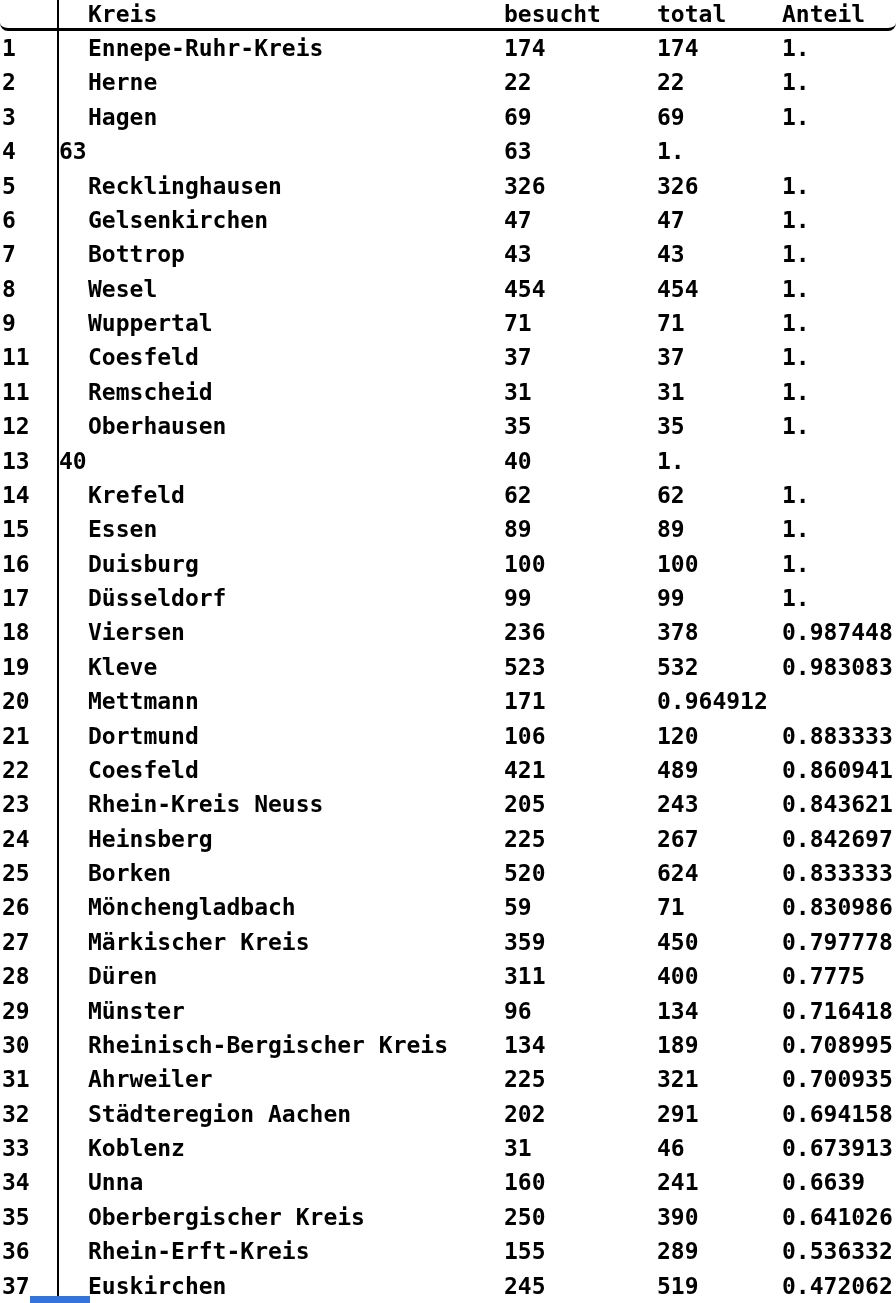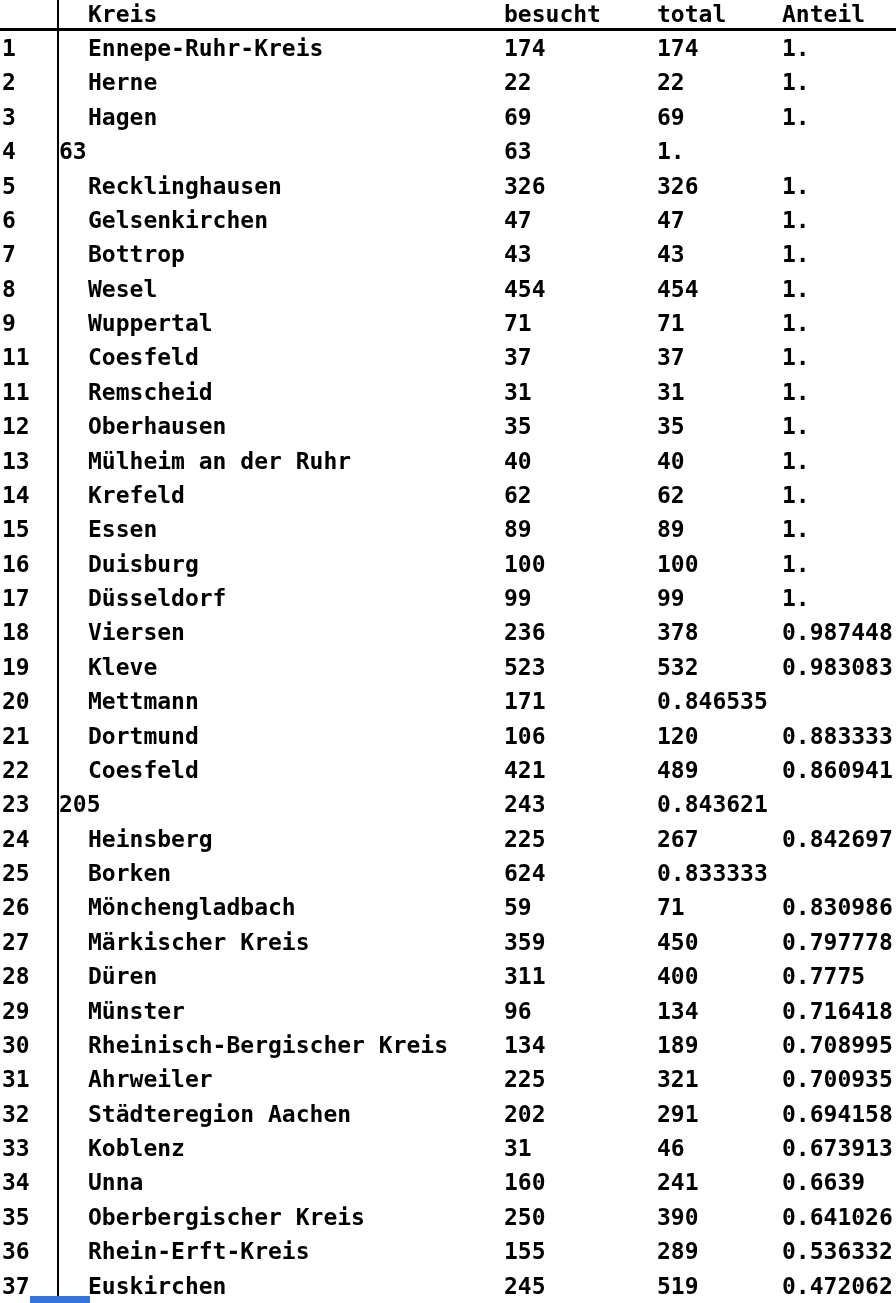--- a/index.html
+++ b/index.html
@@ -29,20 +29,21 @@
   }
   .c-index  { padding-left: 2px; }
   .c-kreis  { padding-left: 29px; }
   .c-besucht, .c-total, .c-anteil { padding-left: 0; }
 
   .header-row {
     height: 31px;
     line-height: 28px;
     font-size: 23px;
     border-bottom: 3px solid #000000;
+    border-radius: 8px;
   }
   .body-row {
     height: 34.38px;
     line-height: 34.38px;
     font-size: 23px;
   }
   td, .cell { overflow: hidden; }
 
   
   .bottom-artifact {
@@ -158,21 +159,20 @@
     <div class="grid-row body-row">
       <div class="cell c-index">12</div>
       <div class="cell c-kreis">Oberhausen</div>
       <div class="cell c-besucht">35</div>
       <div class="cell c-total">35</div>
       <div class="cell c-anteil">1.</div>
     </div>
 
     <div class="grid-row body-row">
       <div class="cell c-index">13</div>
-      <div class="cell c-kreis">Mülheim an der Ruhr</div>
       <div class="cell c-besucht">40</div>
       <div class="cell c-total">40</div>
       <div class="cell c-anteil">1.</div>
     </div>
 
     <div class="grid-row body-row">
       <div class="cell c-index">14</div>
       <div class="cell c-kreis">Krefeld</div>
       <div class="cell c-besucht">62</div>
       <div class="cell c-total">62</div>
@@ -216,57 +216,59 @@
       <div class="cell c-kreis">Kleve</div>
       <div class="cell c-besucht">523</div>
       <div class="cell c-total">532</div>
       <div class="cell c-anteil">0.983083</div>
     </div>
 
     <div class="grid-row body-row">
       <div class="cell c-index">20</div>
       <div class="cell c-kreis">Mettmann</div>
       <div class="cell c-total">171</div>
-      <div class="cell c-anteil">0.846535</div>
+      <div class="cell c-anteil">0.964912</div>
     </div>
 
     <div class="grid-row body-row">
       <div class="cell c-index">21</div>
       <div class="cell c-kreis">Dortmund</div>
       <div class="cell c-besucht">106</div>
       <div class="cell c-total">120</div>
       <div class="cell c-anteil">0.883333</div>
     </div>
 
     <div class="grid-row body-row">
       <div class="cell c-index">22</div>
       <div class="cell c-kreis">Coesfeld</div>
       <div class="cell c-besucht">421</div>
       <div class="cell c-total">489</div>
       <div class="cell c-anteil">0.860941</div>
     </div>
 
     <div class="grid-row body-row">
       <div class="cell c-index">23</div>
+      <div class="cell c-kreis">Rhein-Kreis Neuss</div>
       <div class="cell c-besucht">205</div>
       <div class="cell c-total">243</div>
       <div class="cell c-anteil">0.843621</div>
     </div>
 
     <div class="grid-row body-row">
       <div class="cell c-index">24</div>
       <div class="cell c-kreis">Heinsberg</div>
       <div class="cell c-besucht">225</div>
       <div class="cell c-total">267</div>
       <div class="cell c-anteil">0.842697</div>
     </div>
 
     <div class="grid-row body-row">
       <div class="cell c-index">25</div>
       <div class="cell c-kreis">Borken</div>
+      <div class="cell c-besucht">520</div>
       <div class="cell c-total">624</div>
       <div class="cell c-anteil">0.833333</div>
     </div>
 
     <div class="grid-row body-row">
       <div class="cell c-index">26</div>
       <div class="cell c-kreis">Mönchengladbach</div>
       <div class="cell c-besucht">59</div>
       <div class="cell c-total">71</div>
       <div class="cell c-anteil">0.830986</div>

